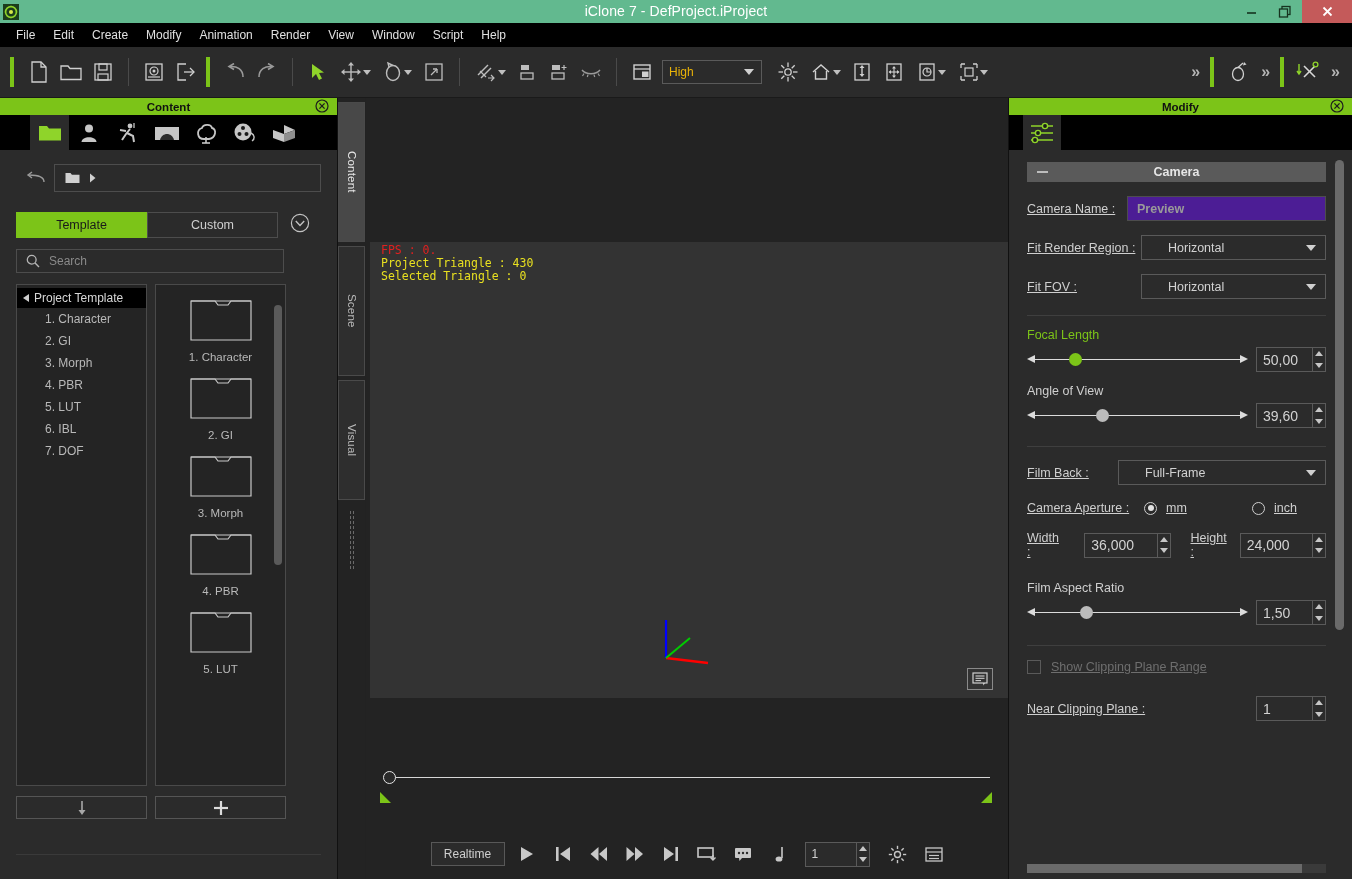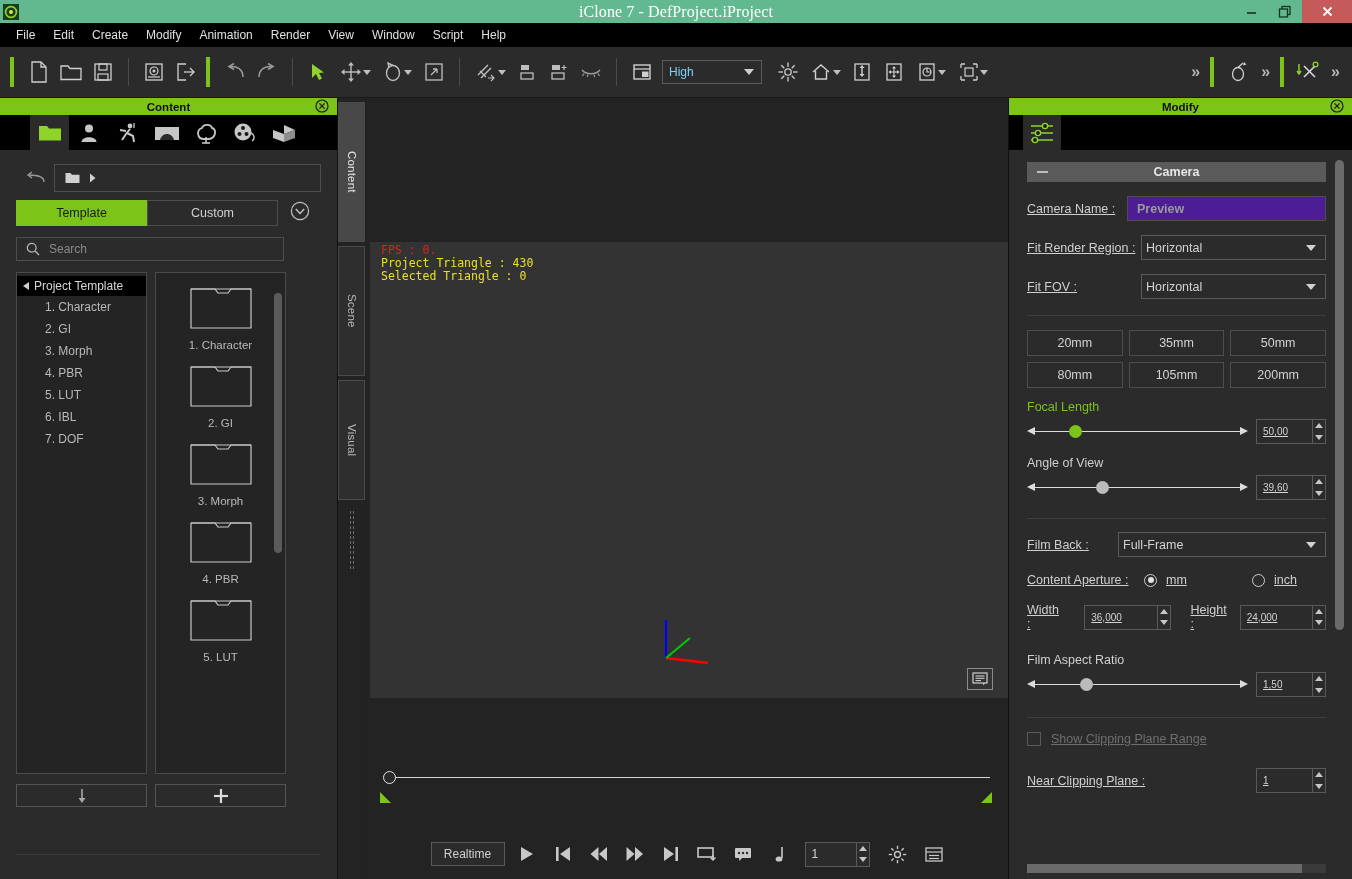--- a/index.html
+++ b/index.html
@@ -17,23 +17,22 @@
   .titlebar {
     position: absolute; left:0; top:0; width:1352px; height:23px;
     background:#62b98f; display:flex; align-items:center;
   }
   .tb-logo {
     width:22px; height:23px; display:flex; align-items:center; justify-content:center;
   }
   .tb-logo svg { display:block; }
   .tb-title {
     position:absolute; left:0; right:0; text-align:center;
-    font-size:16px; color:#ffffff; letter-spacing:.1px; line-height:23px;
+    font-size:14px; color:#ffffff; letter-spacing:.1px; line-height:23px;
     pointer-events:none;
-    font-family:Liberation Serif, serif;
   }
   .tb-btns { position:absolute; right:0; top:0; height:23px; display:flex; }
   .tb-btn {
     width:34px; height:23px; display:flex; align-items:center; justify-content:center;
     color:#123; font-size:13px;
   }
   .tb-btn svg { display:block; }
   .tb-btn.close { background:#c45a5a; width:50px; }
   .tb-btn.close svg { stroke:#fff; }
 
@@ -58,21 +57,21 @@
   .tbtn {
     width:32px; height:34px; display:flex; align-items:center; justify-content:center;
     color:#d0d0d0; flex:none;
   }
   .tbtn svg { display:block; }
   .tbtn.wide { width:42px; }
   .caret-sm { width:0;height:0;border-left:4px solid transparent;border-right:4px solid transparent;border-top:5px solid #c0c0c0; margin-left:1px; }
   .chev { color:#b5b5b5; font-size:16px; padding:0 6px; font-weight:bold; }
   .tcombo {
     width:100px; height:24px; border:1px solid #5a5a5a; background:#2b2b2b;
-    display:flex; align-items:center; padding:0 6px; color:#7dd3fc; font-size:12px;
+    display:flex; align-items:center; padding:0 6px; color:#eab308; font-size:12px;
     position:relative; margin-left:4px;
   }
   .tcombo .arrow {
     position:absolute; right:7px; width:0;height:0;
     border-left:5px solid transparent;border-right:5px solid transparent;border-top:6px solid #d0d0d0;
   }
 
   
   .content-panel {
     position:absolute; left:0; top:98px; width:338px; height:781px;
@@ -93,21 +92,21 @@
 
   .cbody { padding:10px 16px 0 16px; }
   .navrow { display:flex; align-items:center; height:36px; }
   .backbtn { width:38px; display:flex; align-items:center; justify-content:center; color:#9a9a9a; }
   .pathbox {
     flex:1; height:28px; border:1px solid #4d4d4d; background:#2b2b2b;
     display:flex; align-items:center; padding:0 10px; gap:9px;
   }
   .pathbox svg { display:block; }
 
-  .tcrow { display:flex; align-items:center; margin-top:4px; }
+  .tcrow { display:flex; align-items:center; margin-top:16px; }
   .tcbtn {
     width:131px; height:26px; display:flex; align-items:center; justify-content:center;
     font-size:12.5px; border:1px solid #4d4d4d; background:#2b2b2b; color:#cfcfcf;
   }
   .tcbtn.active { background:#7cc418; color:#1a1a1a; border-color:#7cc418; }
   .tcrow .circ { margin-left:12px; color:#c3c3c3; }
 
   .searchbox {
     margin-top:11px; height:24px; border:1px solid #4d4d4d; background:#2b2b2b;
     display:flex; align-items:center; padding:0 9px; gap:9px; width:268px;
@@ -230,21 +229,21 @@
 
   .frow { display:flex; align-items:center; margin-top:14px; }
   .flabel { font-size:12.5px; color:#cfcfcf;text-decoration:underline; }
   .fgrow { flex:1; }
   .txtbox {
     height:25px; border:1px solid #4d4d4d; background:#4c1d95;
     display:flex; align-items:center; padding:0 9px; font-size:12.5px; color:#9a9a9a;font-weight:bold;
   }
   .combobox {
     height:25px; border:1px solid #5a5a5a; background:#2b2b2b; position:relative;
-    display:flex; align-items:center; padding:0 4px; font-size:12.5px; color:#d2d2d2;
+    display:flex; align-items:center; padding:0 26px; font-size:12.5px; color:#d2d2d2;
   }
   .combobox .arrow {
     position:absolute; right:9px; width:0;height:0;
     border-left:5px solid transparent;border-right:5px solid transparent;border-top:6px solid #d0d0d0;
   }
   .divider { height:1px; background:#3f3f3f; margin:14px 0 0 0; }
 
   .lensgrid { display:grid; grid-template-columns:repeat(3,1fr); gap:6px; margin-top:14px; }
   .lensbtn {
     height:26px; border:1px solid #4d4d4d; background:#2b2b2b;
@@ -259,21 +258,21 @@
   .slider .bar { position:absolute; left:8px; right:8px; top:8px; height:1px; background:#dcdcdc; }
   .slider .aL { position:absolute; left:0; top:4px; width:0;height:0;
     border-top:4.5px solid transparent;border-bottom:4.5px solid transparent;border-right:8px solid #dcdcdc; }
   .slider .aR { position:absolute; right:0; top:4px; width:0;height:0;
     border-top:4.5px solid transparent;border-bottom:4.5px solid transparent;border-left:8px solid #dcdcdc; }
   .slider .knob { position:absolute; top:2.5px; width:13px; height:13px; border-radius:50%; background:#bbbbbb; }
   .slider .knob.green { background:#7cc418; }
   .numspin { display:flex; align-items:stretch; height:25px; border:1px solid #5a5a5a; width:70px; }
   .numspin input {
     flex:1; width:10px; background:#2b2b2b; border:none; outline:none; color:#d2d2d2;
-    font-size:10px; padding:0 6px; font-family:"Liberation Sans", sans-serif;text-decoration:underline;
+    font-size:14px; padding:0 6px; font-family:"Liberation Sans", sans-serif;
   }
 
   .radiorow { display:flex; align-items:center; margin-top:16px; gap:0; }
   .radio { width:13px; height:13px; border:1.5px solid #cfcfcf; border-radius:50%;
     display:flex; align-items:center; justify-content:center; }
   .radio .dot { width:6px; height:6px; border-radius:50%; background:#e2e2e2; }
   .ckbox { width:14px; height:14px; border:1.5px solid #5a5a5a; background:#2b2b2b; }
 
   .mscroll-outer { position:absolute; right:8px; top:10px; width:9px; bottom:28px; }
   .mscroll-thumb { position:absolute; top:0; width:9px; height:470px; background:#6a6a6a; border-radius:5px; }
@@ -886,28 +885,20 @@
         <div class="frow">
           <div class="flabel" style="width:114px">Fit FOV :</div>
           <div class="combobox fgrow">
             <span>Horizontal</span>
             <div class="arrow"></div>
           </div>
         </div>
 
         <div class="divider" style="margin-top:16px"></div>
 
-        <div class="lensgrid">
-          <div class="lensbtn">20mm</div>
-          <div class="lensbtn">35mm</div>
-          <div class="lensbtn">50mm</div>
-          <div class="lensbtn">80mm</div>
-          <div class="lensbtn">105mm</div>
-          <div class="lensbtn">200mm</div>
-        </div>
 
         <div class="slbl green">Focal Length</div>
         <div class="sliderrow">
           <div class="slider">
             <div class="aL"></div>
             <div class="aR"></div>
             <div class="bar"></div>
             <div class="knob green" style="left:19%"></div>
           </div>
           <div class="numspin">
@@ -948,21 +939,21 @@
 
         <div class="frow" style="margin-top:13px">
           <div class="flabel" style="width:91px">Film Back :</div>
           <div class="combobox fgrow">
             <span>Full-Frame</span>
             <div class="arrow"></div>
           </div>
         </div>
 
         <div class="radiorow">
-          <div class="flabel" style="width:117px">Content Aperture :</div>
+          <div class="flabel" style="width:117px">Camera Aperture :</div>
           <div class="radio">
               <div class="dot"></div>
             </div>
           <div class="flabel" style="margin-left:9px; width:86px">mm</div>
           <div class="radio"></div>
           <div class="flabel" style="margin-left:9px">inch</div>
         </div>
 
         <div class="frow" style="margin-top:16px">
           <div class="flabel">Width :</div>

